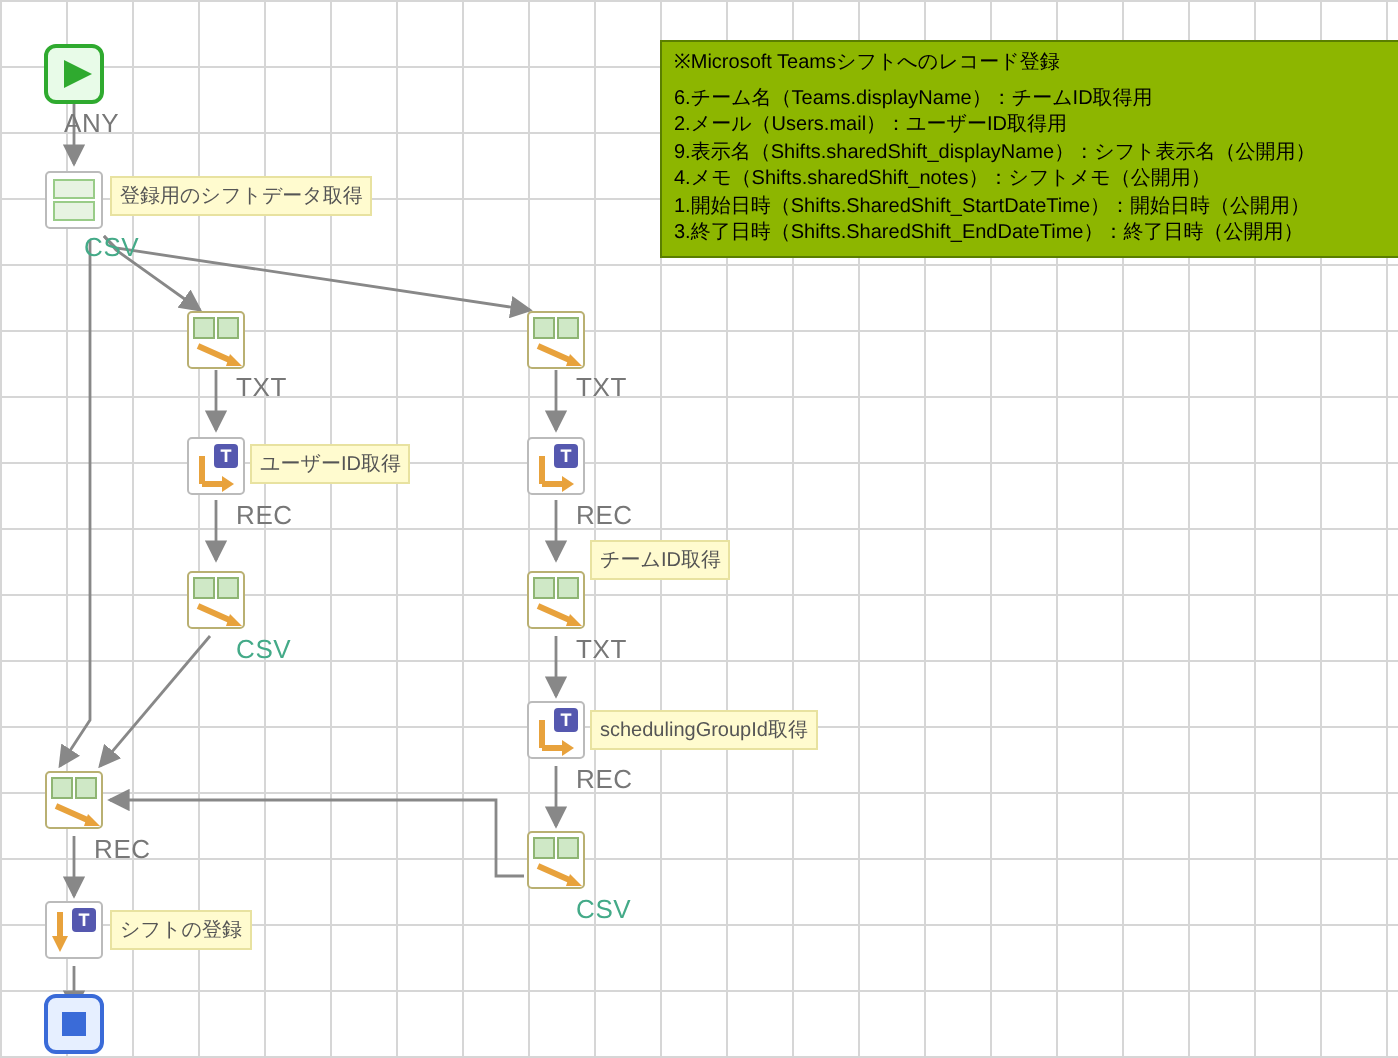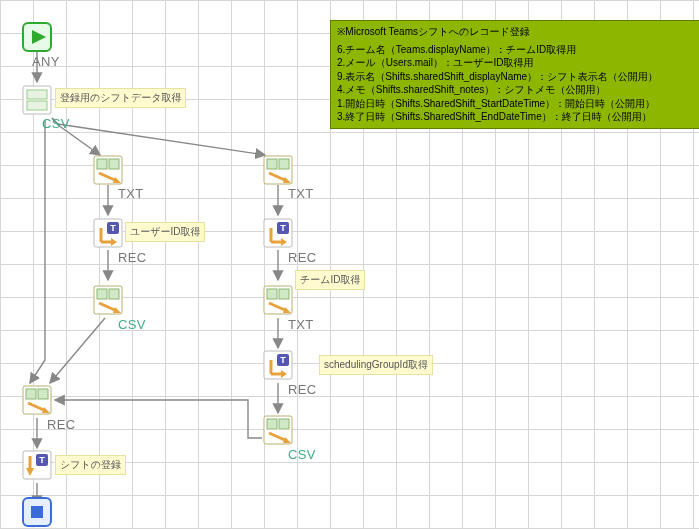--- a/index.html
+++ b/index.html
@@ -68,21 +68,21 @@
     <div>2.メール（Users.mail）：ユーザーID取得用</div>
     <div>9.表示名（Shifts.sharedShift_displayName）：シフト表示名（公開用）</div>
     <div>4.メモ（Shifts.sharedShift_notes）：シフトメモ（公開用）</div>
     <div>1.開始日時（Shifts.SharedShift_StartDateTime）：開始日時（公開用）</div>
     <div>3.終了日時（Shifts.SharedShift_EndDateTime）：終了日時（公開用）</div>
   </div>
 
   <div class="note" style="left:125px;top:222px;">ユーザーID取得</div>
   <div class="note" style="left:55px;top:88px;">登録用のシフトデータ取得</div>
   <div class="note" style="left:295px;top:222px;margin-top:48px;">チームID取得</div>
-  <div class="note" style="left:295px;top:355px;margin-left:24px;">schedulingGroupId取得</div>
+  <div class="note" style="left:295px;top:355px;">schedulingGroupId取得</div>
   <div class="note" style="left:55px;top:455px;">シフトの登録</div>
 
   <div class="node" style="left:22px;top:22px;">
     <svg width="30" height="30">
       <rect x="1" y="1" width="28" height="28" rx="5" fill="#e8fbe8" stroke="#2faa2f" stroke-width="2"></rect>
       <polygon points="10,8 24,15 10,22" fill="#2faa2f"></polygon>
     </svg>
   </div>
   <span class="port" style="left:32px;top:54px;">ANY</span>
 

